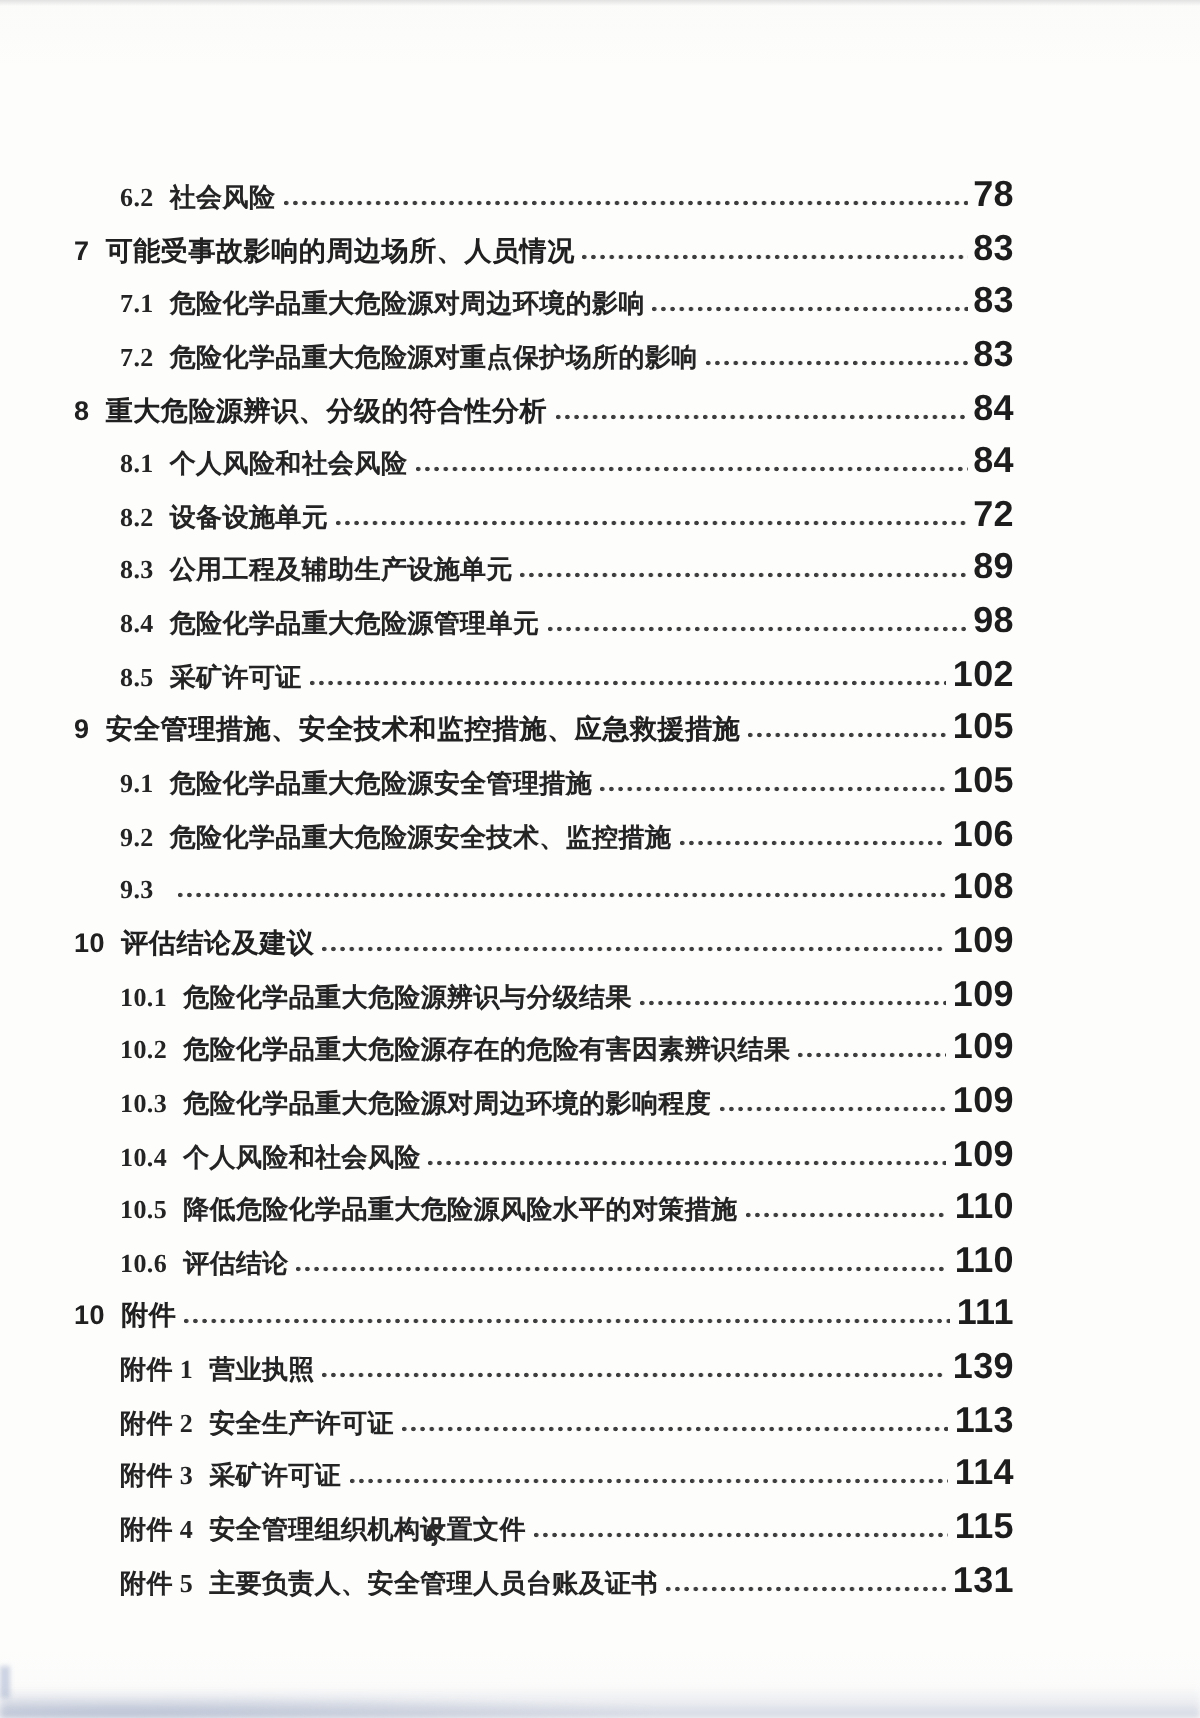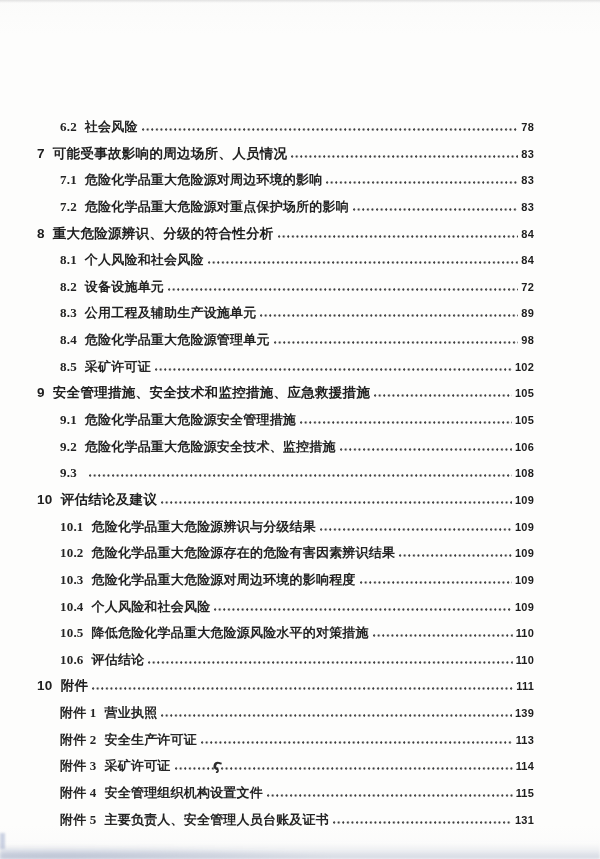--- a/index.html
+++ b/index.html
@@ -26,21 +26,21 @@
   .bottom-smudge {
     position: absolute; bottom: 0; left: 0; width: 330px; height: 12px;
     background: radial-gradient(ellipse at 18% 85%, rgba(130,145,180,0.45), rgba(130,145,180,0) 72%);
     filter: blur(2px);
   }
   .corner-mark {
     position: absolute; left: 0; bottom: 10px; width: 5px; height: 16px;
     background: rgba(145,160,195,0.45); filter: blur(1.2px);
   }
   .toc {
-    position: absolute; left: 37px; right: 66px; top: 87px;
+    position: absolute; left: 37px; right: 93px; top: 87px;
   }
   .toc-row {
     display: flex; align-items: baseline;
     height: 26.65px; white-space: nowrap;
   }
   .toc-row .num { margin-right: 8px; }
   .lv1 .num, .lv1 .title {
     font-family: "Liberation Sans", "DejaVu Sans", sans-serif;
     font-weight: 700; font-size: 13.5px; color: #202020;
     letter-spacing: 0.3px;
@@ -55,23 +55,22 @@
     flex: 1 1 auto;
     height: 5px;
     margin-left: 4px; margin-right: 3px;
     background-image: radial-gradient(circle at 1.1px 3.5px, #3d3d3d 0.95px, rgba(0,0,0,0) 1.3px);
     background-size: 4.6px 5px;
     background-repeat: repeat-x;
     background-position: left bottom;
   }
   .pg {
     font-family: "Liberation Sans", "DejaVu Sans", sans-serif;
-    font-weight: 700; font-size: 11px; color: #1d1d1d;
+    font-weight: 700; font-size: 18px; color: #1d1d1d;
     letter-spacing: 0.2px;
-    margin-top: 34px;
   }
   .pen-mark {
     position: absolute; left: 213px; top: 756px;
     font-family: "DejaVu Sans", sans-serif;
     font-size: 15px; font-weight: 700; color: #2c2c2c;
     transform: rotate(14deg);
   }
 </style>
 </head>
 <body>

